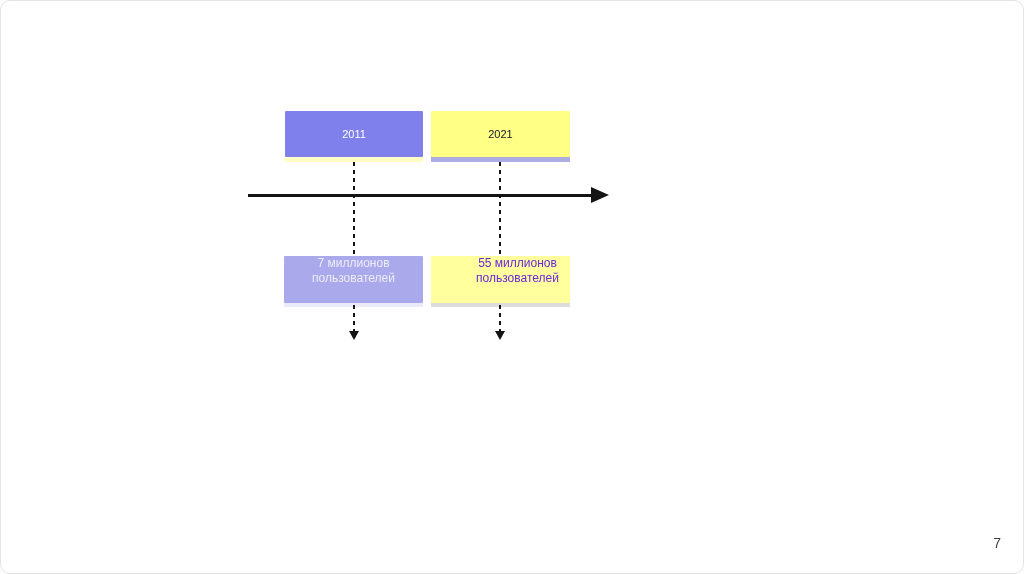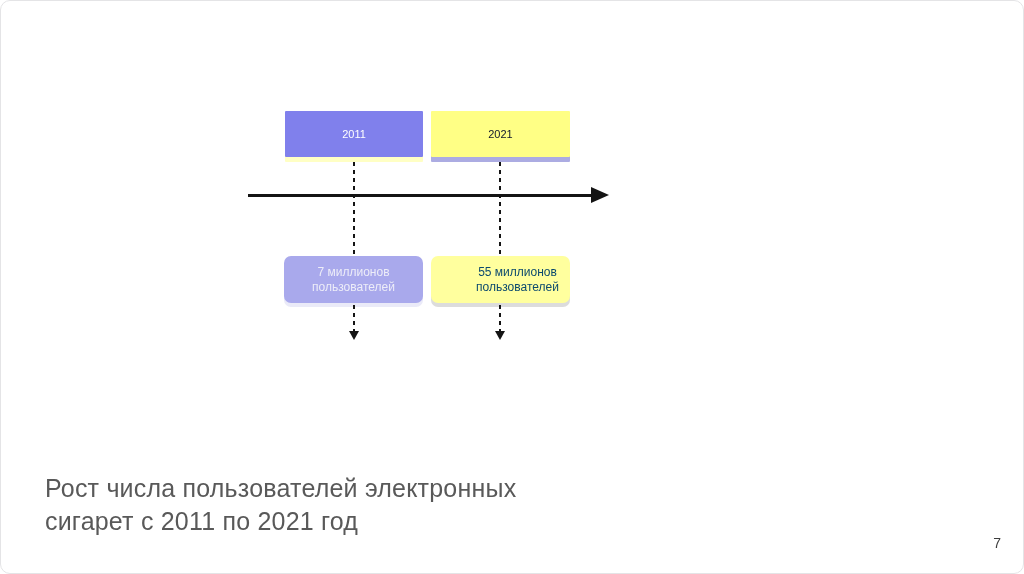--- a/index.html
+++ b/index.html
@@ -44,39 +44,39 @@
     color: #0f172a;
     box-shadow: 0 5px 0 0 #acace2;
   }
 
   .value-box {
     position: absolute;
     top: 255px;
     width: 139px;
     height: 47px;
     display: flex;
-    align-items: center;
+    align-items: flex-start;
     justify-content: center;
     text-align: center;
     font-size: 12px;
     line-height: 15px;
     padding: 0 10px;
     box-sizing: border-box;
-    border-radius: 7px;
+    border-radius: 1px;
   }
   #value-box-2011 {
     left: 283px;
     background: #a9a9ec;
     color: #ededf8;
     box-shadow: 0 4px 0 0 #eaeaf8;
   }
   #value-box-2021 {
     left: 430px;
     background: #ffff9e;
-    color: #0c4a6e;
+    color: #6d28d9;
     box-shadow: 0 4px 0 0 #dcdcdc;
     padding-left: 44px;
   }
 
   .axis-line {
     position: absolute;
     left: 247px;
     top: 193px;
     width: 344px;
     height: 3px;
@@ -156,20 +156,16 @@
   </div>
   <div class="value-box" id="value-box-2021">
     <span>55 миллионов пользователей</span>
   </div>
 
   <div class="vdash" id="vdash-1-lower"></div>
   <div class="vdash" id="vdash-2-lower"></div>
   <div class="down-arrowhead" id="down-arrowhead-1"></div>
   <div class="down-arrowhead" id="down-arrowhead-2"></div>
 
-  <div class="slide-title">
-    <div>Рост числа пользователей электронных</div>
-    <div>сигарет с 2011 по 2021 год</div>
-  </div>
 
   <div class="page-number">7</div>
 
 </div>
 
 </body></html>

